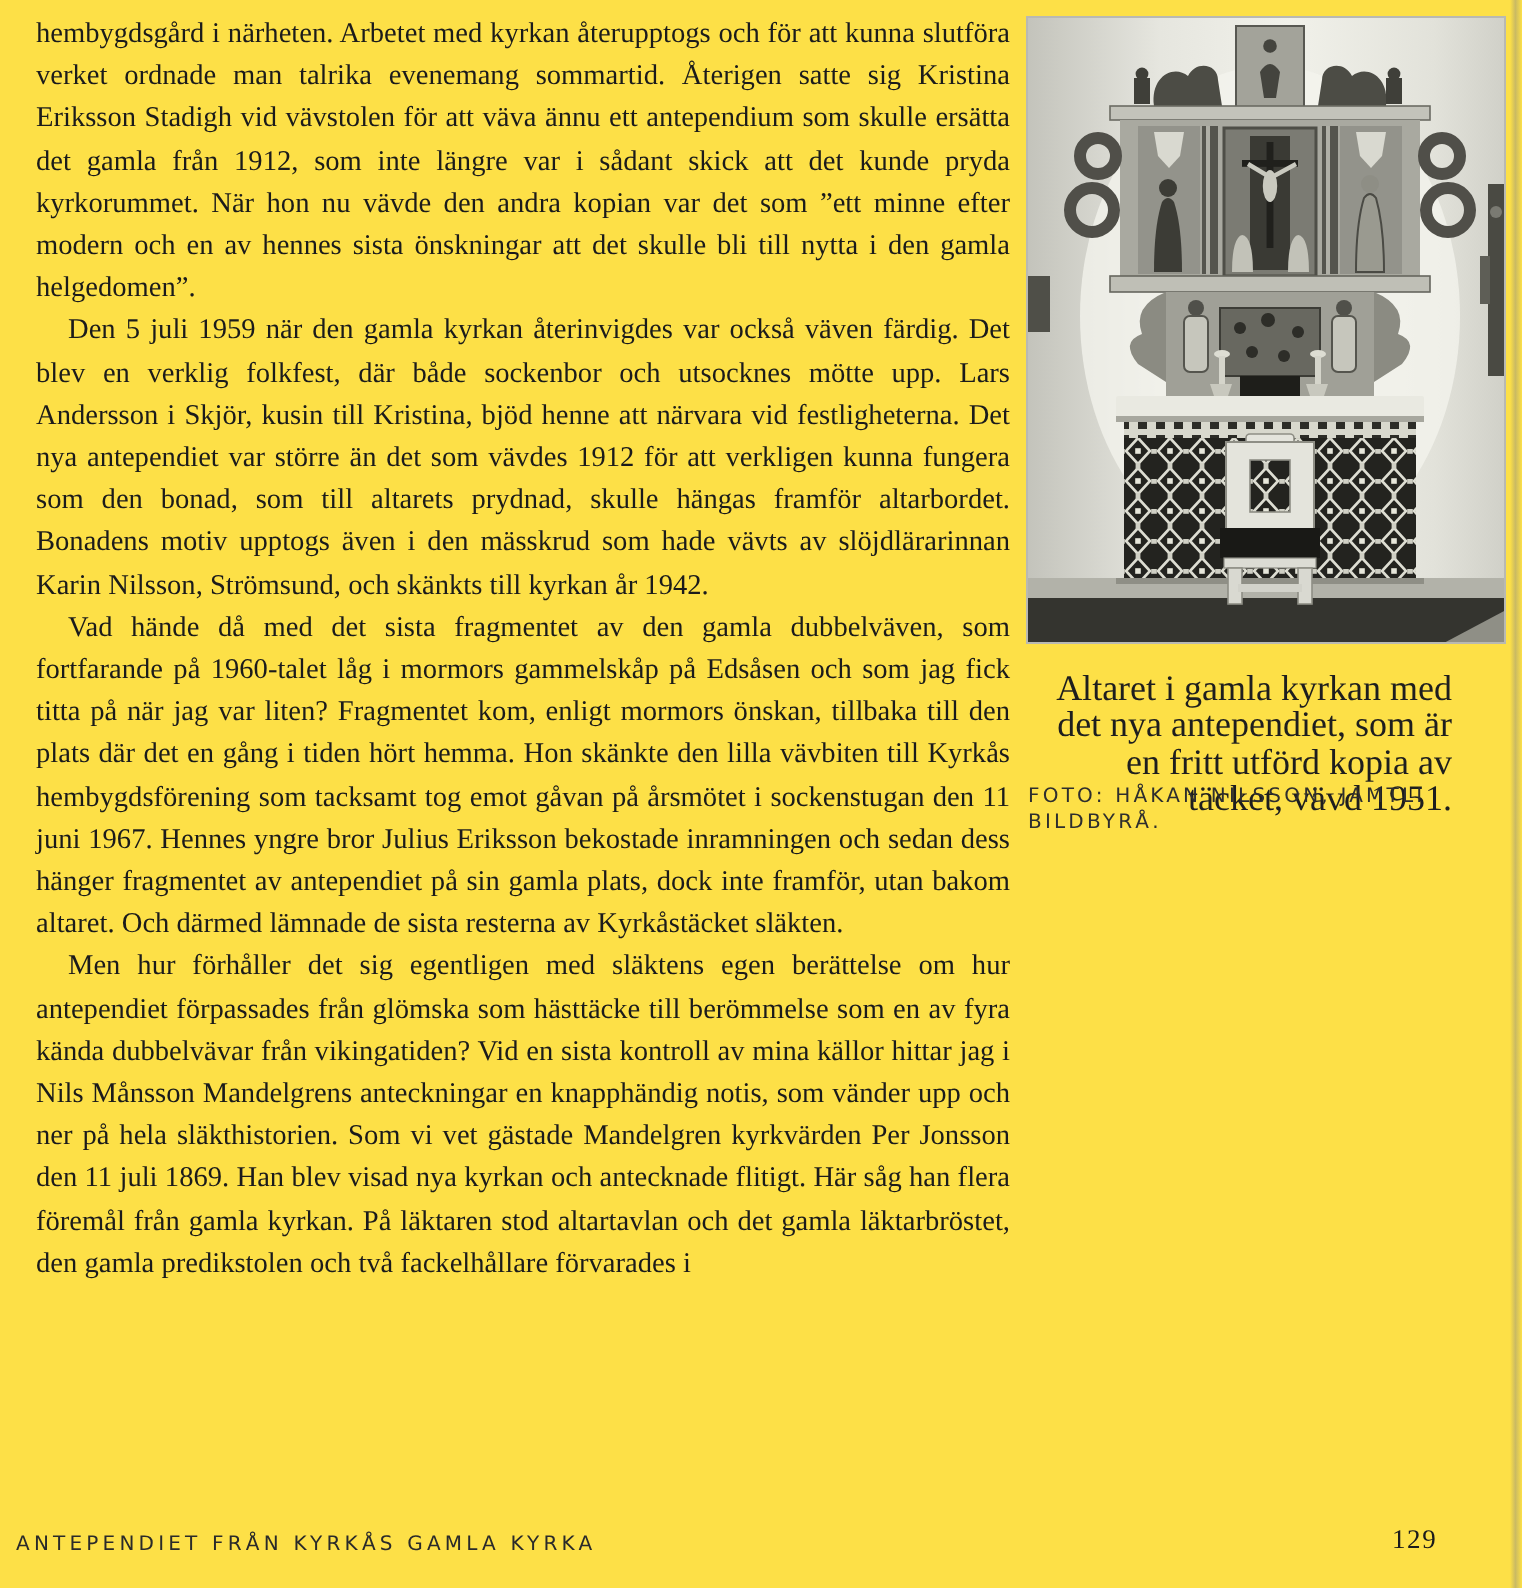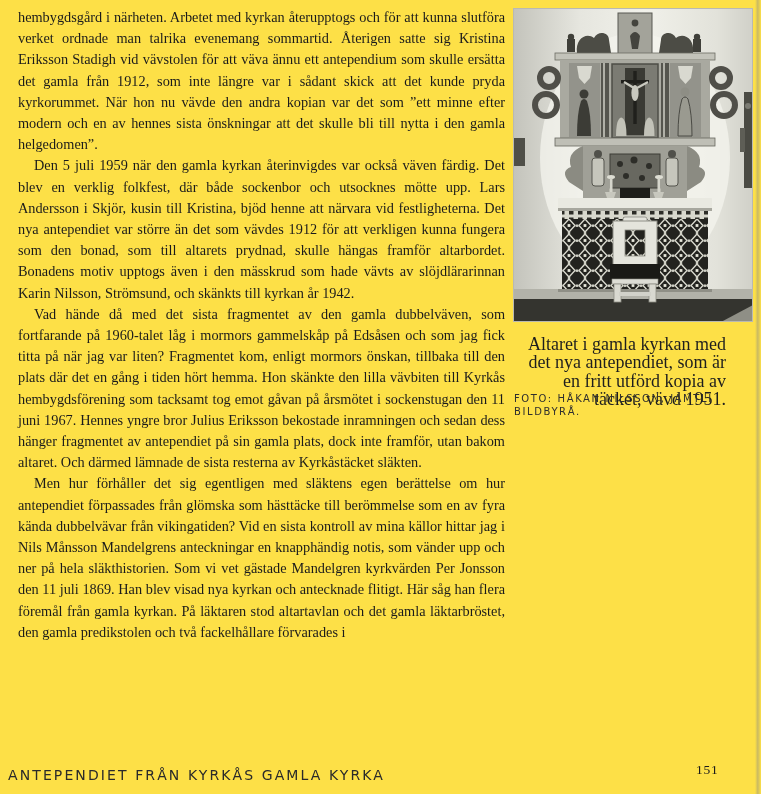--- a/index.html
+++ b/index.html
@@ -21,21 +21,21 @@
     position:absolute; left:514px; top:335px; width:212px;
     font-size:18px; line-height:18.4px; color:#1e1e1e;text-align:right;
   }
   .credit {
     position:absolute; left:514px; top:392px; width:214px;
     font-family:"DejaVu Sans", sans-serif; font-size:10px; line-height:13px;
     letter-spacing:1.6px; color:#2e2e2e;
   }
   .footer-label {
     position:absolute; left:8px; top:767px;
-    font-family:"DejaVu Sans", sans-serif; font-size:14px;
+    font-family:"DejaVu Sans", sans-serif; font-size:10px;
     letter-spacing:2.1px; color:#2a2a2a; white-space:nowrap;
   }
   .page-number {
     position:absolute; left:696px; top:762px;
     font-size:13.5px; letter-spacing:0.8px; color:#1b1b1b;
   }
   .book-edge {
     position:absolute; top:0; left:755px; width:6px; height:794px;
     background:linear-gradient(90deg, rgba(255,255,255,0) 0%, rgba(140,140,132,0.45) 45%, rgba(255,255,255,0) 100%);
   }
@@ -178,16 +178,16 @@
       </g>
 
       <rect x="0.5" y="0.5" width="239" height="313" fill="none" stroke="#b9b9b2" stroke-width="1"></rect>
     </svg>
   </div>
 
   <div class="caption">Altaret i gamla kyrkan med det nya antependiet, som är en fritt utförd kopia av täcket, vävd 1951.</div>
   <div class="credit">FOTO: HÅKAN NILSSON, JAMTLI BILDBYRÅ.</div>
 
   <div class="footer-label">ANTEPENDIET FRÅN KYRKÅS GAMLA KYRKA</div>
-  <div class="page-number">151</div>
+  <div class="page-number">129</div>
 
   <div class="book-edge"></div>
 </div>
 
 </body></html>

